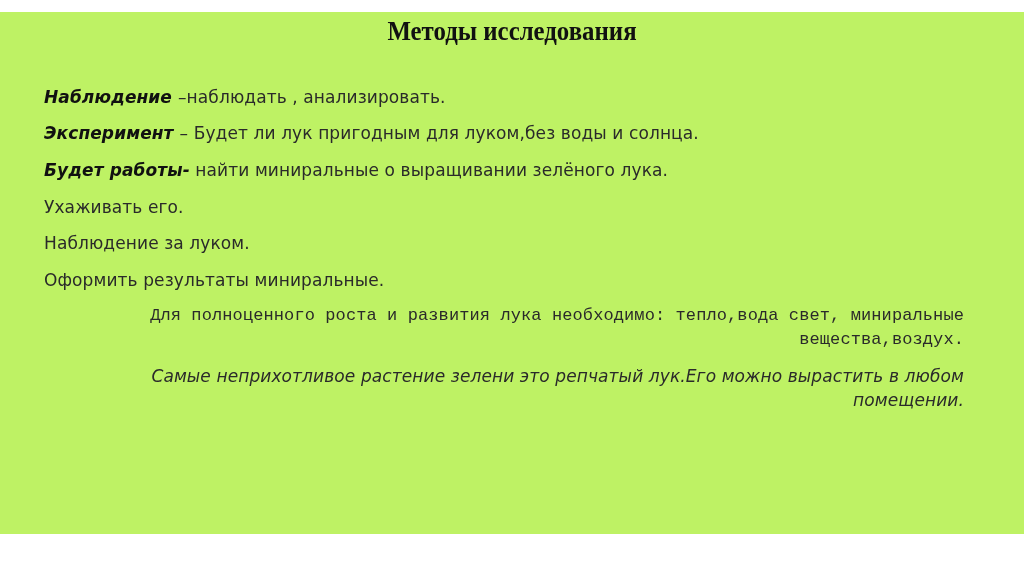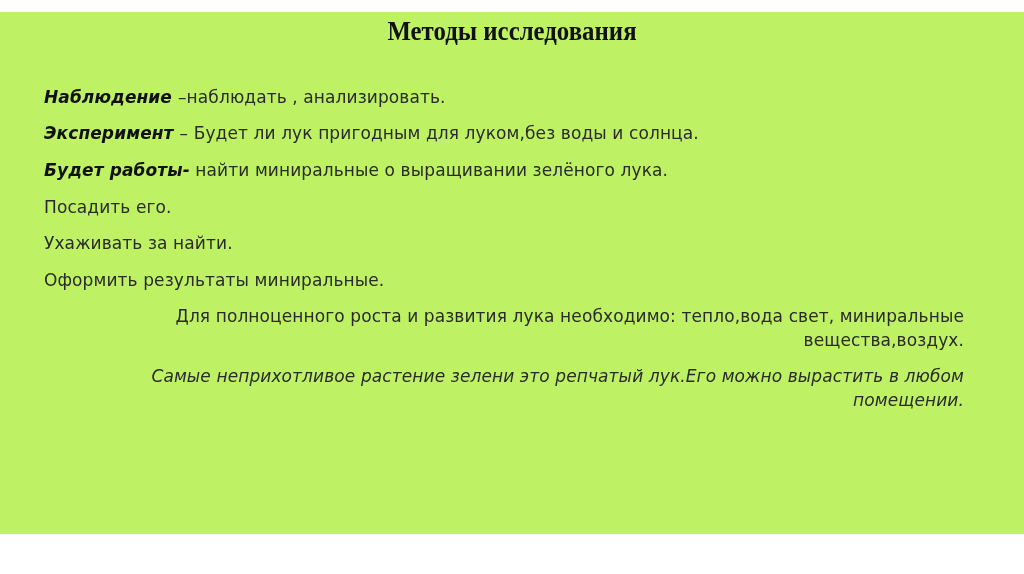--- a/index.html
+++ b/index.html
@@ -17,39 +17,39 @@
   }
   .para { margin: 1px 0 10px 0; line-height: 24px; padding-left: 0; text-indent: 0; text-align: right; }
   .para.hang { padding-left: 20px; text-indent: -20px; }
   .para .lead { font-style: italic; font-weight: bold; color: #111111; }
   .p0 { position: absolute; top: 0; }
   .p1 { position: absolute; top: 36px; }
   .p2 { position: absolute; top: 73px; }
   .p3 { position: absolute; top: 110px; }
   .p4 { position: absolute; top: 146px; }
   .p5 { position: absolute; top: 183px; }
-  .p6 { position: absolute; top: 219px; width: 900px; }
+  .p6 { position: absolute; top: 219px; width: 900px; font-family: Liberation Mono, monospace; }
   .p7 { position: absolute; top: 279px; width: 900px; font-style: italic; }
 </style>
 </head>
 <body>
 
 <div class="slide">
   <div class="title">Методы исследования</div>
 
   <div class="body-text">
     <p class="para p0"><span class="lead">Наблюдение </span><span>–наблюдать , анализировать.</span></p>
 
     <p class="para p1"><span class="lead">Эксперимент </span><span>–  Будет ли лук пригодным для луком,без воды и солнца.</span></p>
 
     <p class="para p2"><span class="lead">Будет работы-</span><span> найти миниральные о выращивании зелёного лука.</span></p>
 
-    <p class="para p3">Посадить его.</p>
+    <p class="para p3">Ухаживать его.</p>
 
-    <p class="para p4">Ухаживать за найти.</p>
+    <p class="para p4">Наблюдение за луком.</p>
 
     <p class="para p5">Оформить результаты миниральные.</p>
 
     <p class="para hang p6">Для полноценного роста и развития лука необходимо: тепло,вода свет, миниральные вещества,воздух.</p>
 
     <p class="para hang p7">Самые неприхотливое растение зелени это репчатый лук.Его можно вырастить в любом помещении.</p>
   </div>
 </div>
 
 </body></html>

